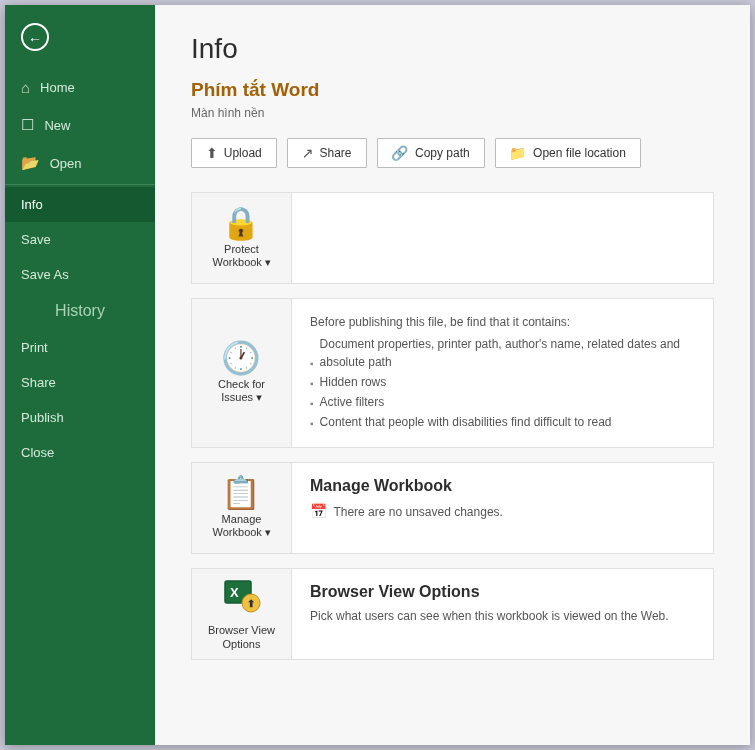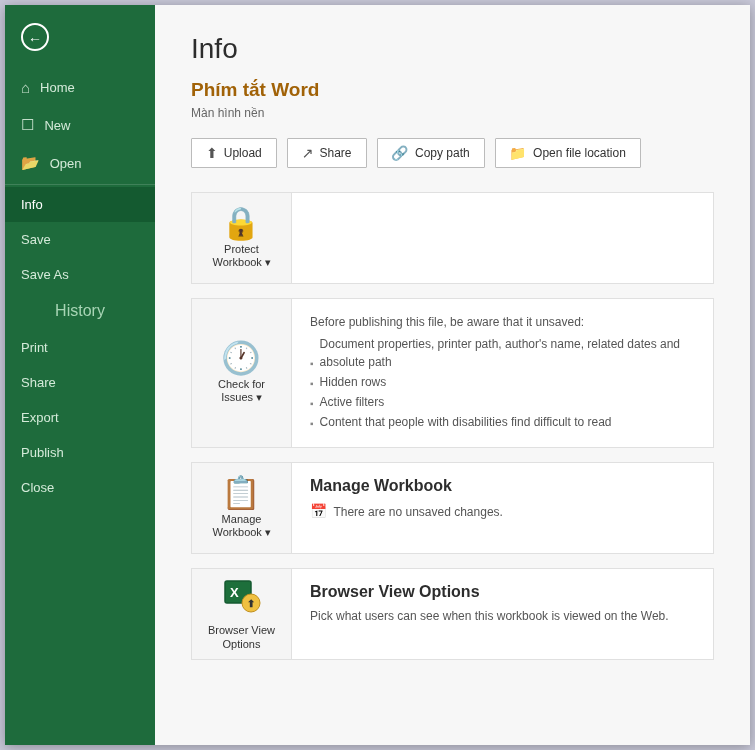--- a/index.html
+++ b/index.html
@@ -238,23 +238,20 @@
 
     </div>
     <div class="sidebar-nav-item subtle">
       <span>History</span>
     </div>
     <div class="sidebar-nav-item">
       <span>Print</span>
     </div>
     <div class="sidebar-nav-item">
       <span>Share</span>
-    </div>
-    <div class="sidebar-nav-item">
-      <span>Export</span>
     </div>
     <div class="sidebar-nav-item">
       <span>Publish</span>
     </div>
     <div class="sidebar-nav-item">
       <span>Close</span>
     </div>
   </div>
 
   <div class="main-content">
@@ -289,21 +286,21 @@
       </div>
     </div>
 
     <div class="info-card">
       <div class="info-card-icon">
         <div class="icon-graphic inspect-icon">🕐</div>
         <div class="icon-label">Check for<br>Issues ▾</div>
       </div>
       <div class="info-card-body">
         <div class="info-card-desc">
-          <span>Before publishing this file, be aware that it unsaved:</span>
+          <span>Before publishing this file, be find that it contains:</span>
           <ul>
             <li>
                 <span>Document properties, printer path, author's name, related dates and absolute path</span>
               </li>
             <li>
                 <span>Hidden rows</span>
               </li>
             <li>
                 <span>Active filters</span>
               </li>

